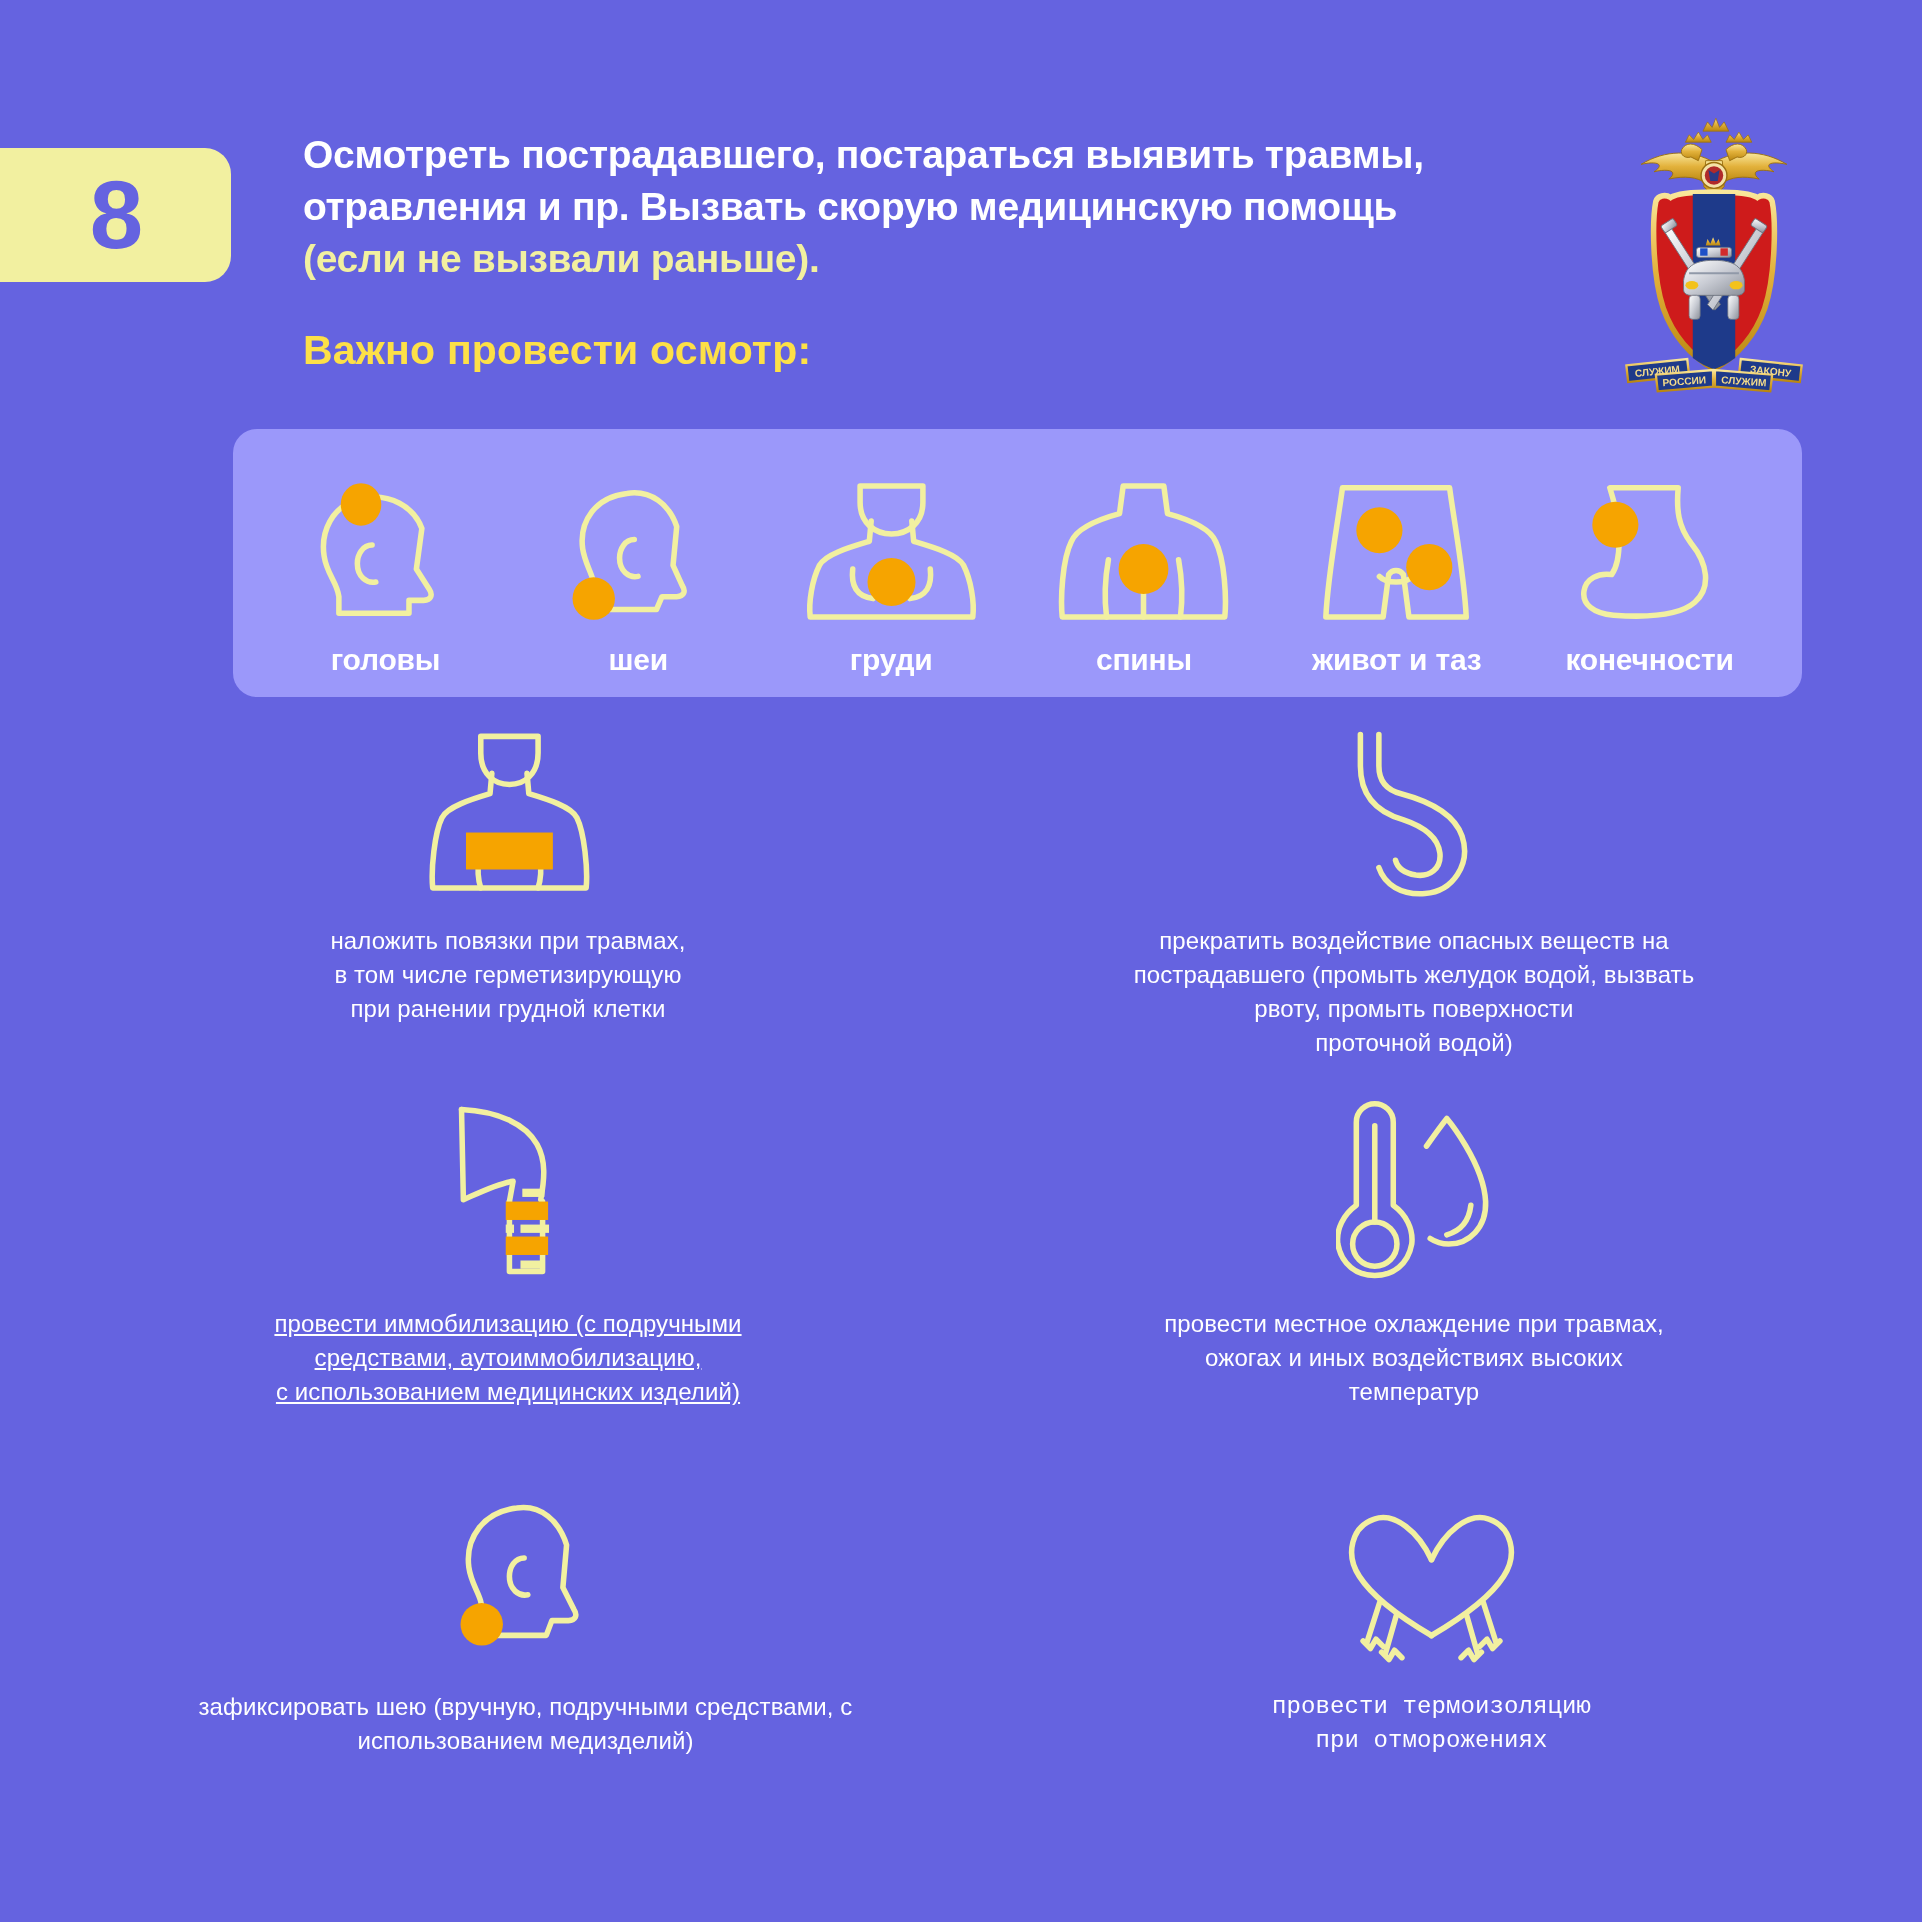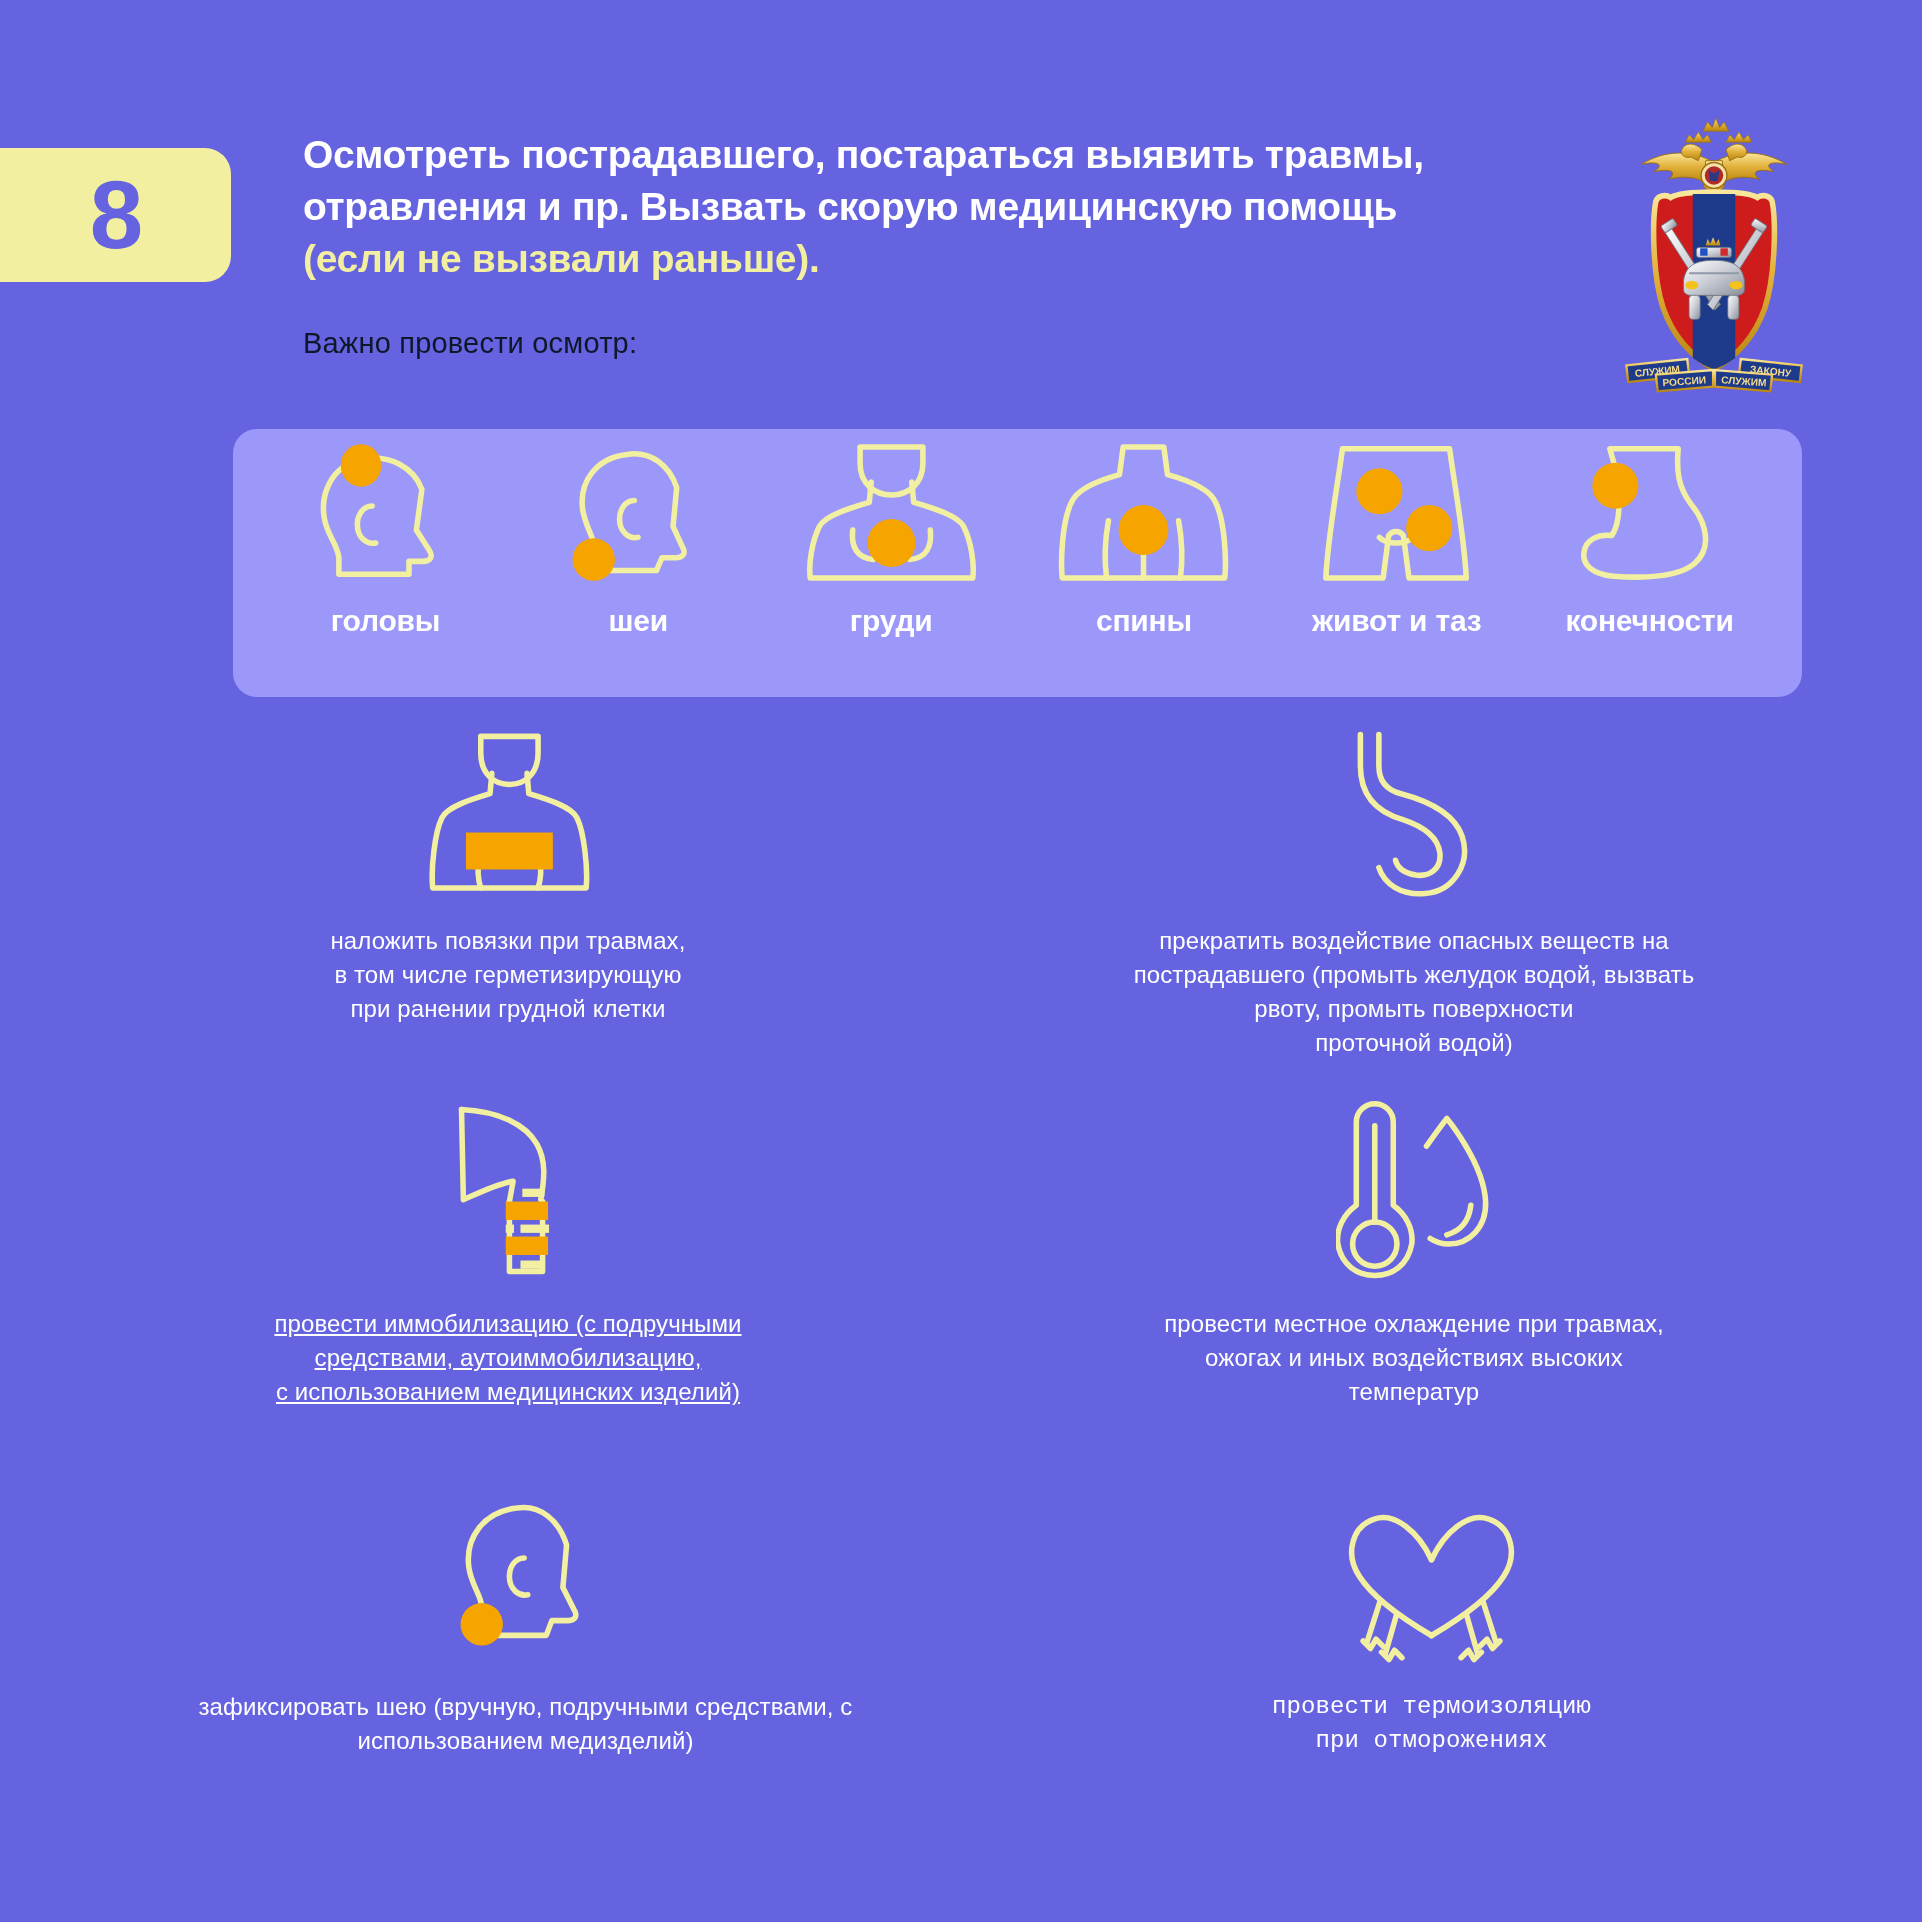--- a/index.html
+++ b/index.html
@@ -55,23 +55,23 @@
     line-height: 1.33;
     letter-spacing: -0.3px;
   }
   .title-line.accent {
     color: #F2F0A0;
   }
   .subtitle {
     position: absolute;
     left: 303px;
     top: 198px;
-    color: #0f172a;
-    font-size: 29px;
-    font-weight: normal;
+    color: #fde047;
+    font-size: 41px;
+    font-weight: bold;
     letter-spacing: 0.2px;
   }
 
   
   .emblem {
     position: absolute;
     left: 1617px;
     top: 109px;
     width: 194px;
     height: 286px;
@@ -96,20 +96,21 @@
     display: flex;
     align-items: flex-end;
     padding: 0 26px;
     box-sizing: border-box;
   }
   .part-cell {
     flex: 1 1 0;
     display: flex;
     flex-direction: column;
     align-items: center;
+    justify-content: flex-end;
     height: 100%;
     padding-bottom: 20px;
     box-sizing: border-box;
   }
   .part-icon {
     height: 162px;
     display: flex;
     align-items: flex-end;
     justify-content: center;
   }

